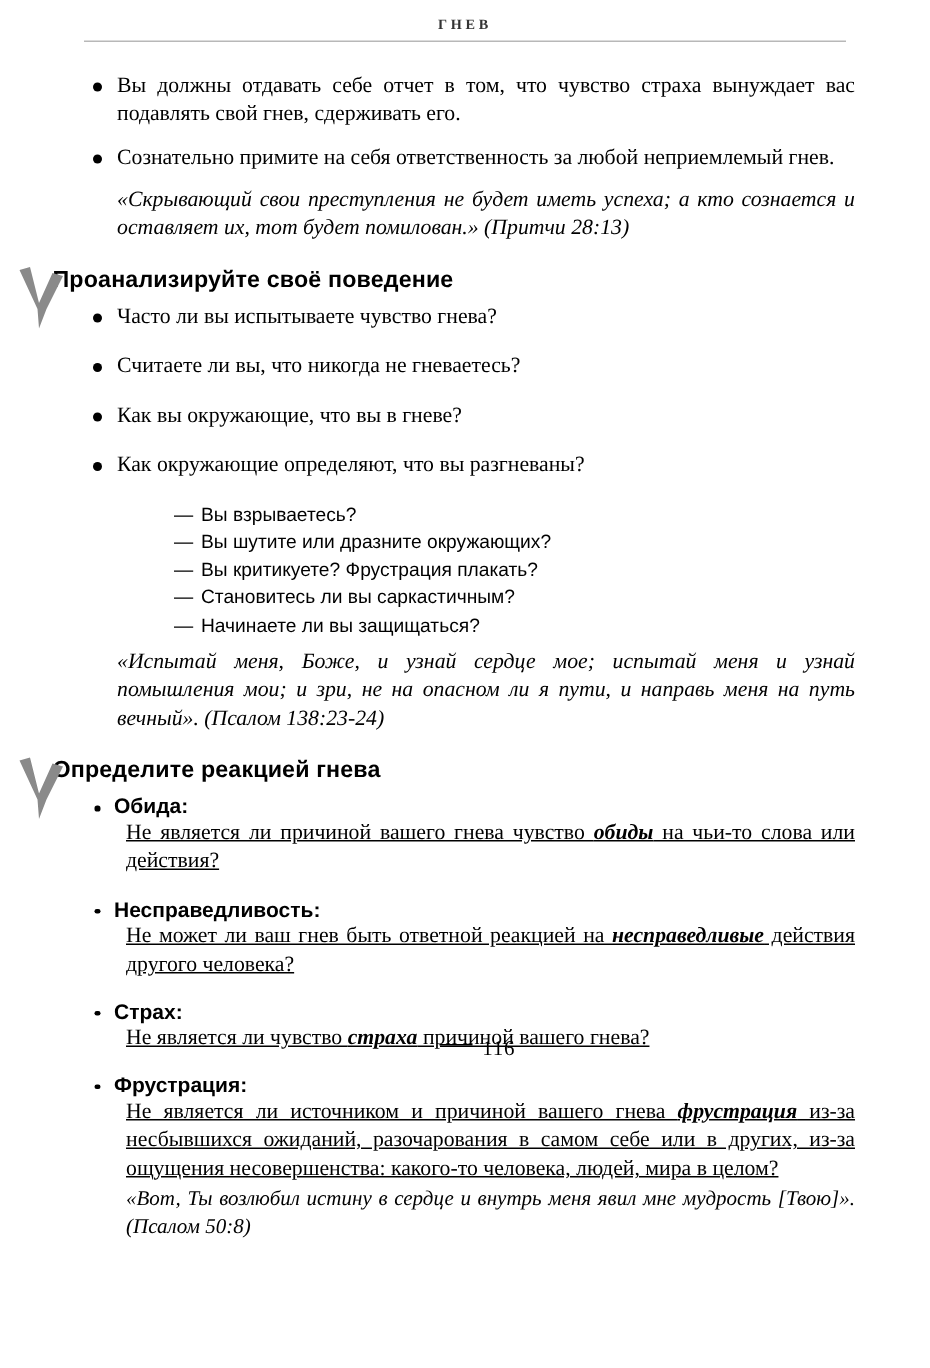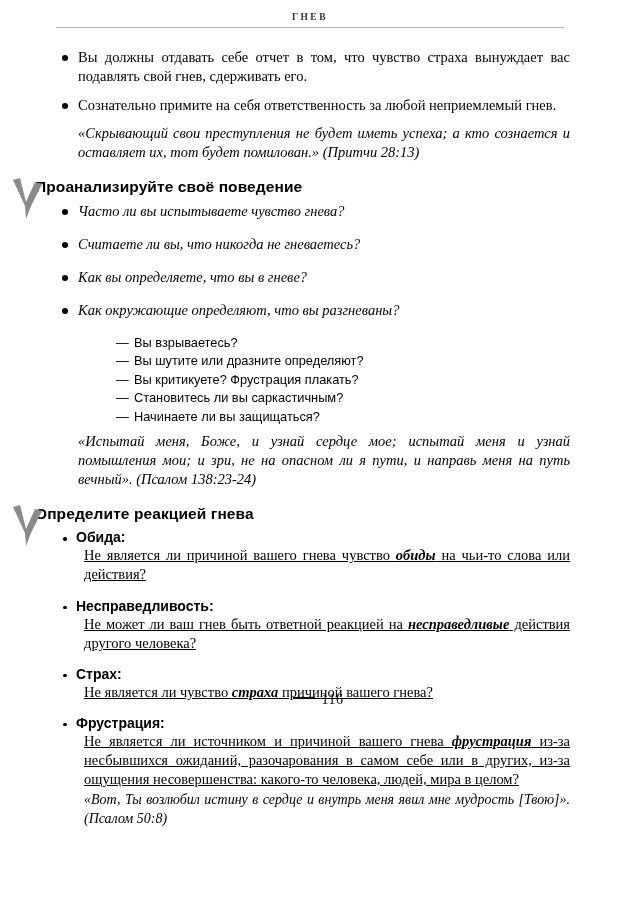--- a/index.html
+++ b/index.html
@@ -86,21 +86,20 @@
     position: absolute;
     left: -47px;
     top: -2px;
     width: 34px;
     height: 46px;
   }
   .qlist {
     list-style: none;
     margin: 0;
     padding: 0;
-    font-style: italic;
   }
   .qlist li {
     position: relative;
     padding-left: 20px;
     margin-bottom: 14px;
     font-size: 14.5px;
     line-height: 1.3;
   }
   .qlist li::before {
     content: "";
@@ -223,27 +222,27 @@
 
     <div class="section-wrap">
       <svg class="arrow" viewBox="0 0 34 46">
         <path d="M2 4 L14 30 L15 43 L20 30 L31 8 L24 6 L15 26 L9 2 Z" fill="#8a8a8a"></path>
       </svg>
       <div class="section-head">Проанализируйте своё поведение</div>
 
       <ul class="qlist">
         <li>Часто ли вы испытываете чувство гнева?</li>
         <li>Считаете ли вы, что никогда не гневаетесь?</li>
-        <li>Как вы определяете, что вы в гневе?</li>
+        <li>Как вы окружающие, что вы в гневе?</li>
         <li>Как окружающие определяют, что вы разгневаны?</li>
       </ul>
 
       <ul class="sublist">
         <li>Вы взрываетесь?</li>
-        <li>Вы шутите или дразните определяют?</li>
+        <li>Вы шутите или дразните окружающих?</li>
         <li>Вы критикуете? Фрустрация плакать?</li>
         <li>Становитесь ли вы саркастичным?</li>
         <li>Начинаете ли вы защищаться?</li>
       </ul>
 
       <div class="quote" style="padding-left:20px; margin-top:5px;">«Испытай меня, Боже, и узнай сердце мое; испытай меня и узнай помышления мои; и зри, не на опасном ли я пути, и направь меня на путь вечный». (Псалом 138:23-24)</div>
     </div>
 
     <div class="section-wrap" style="margin-top:16px;">
       <svg class="arrow" viewBox="0 0 34 46">

